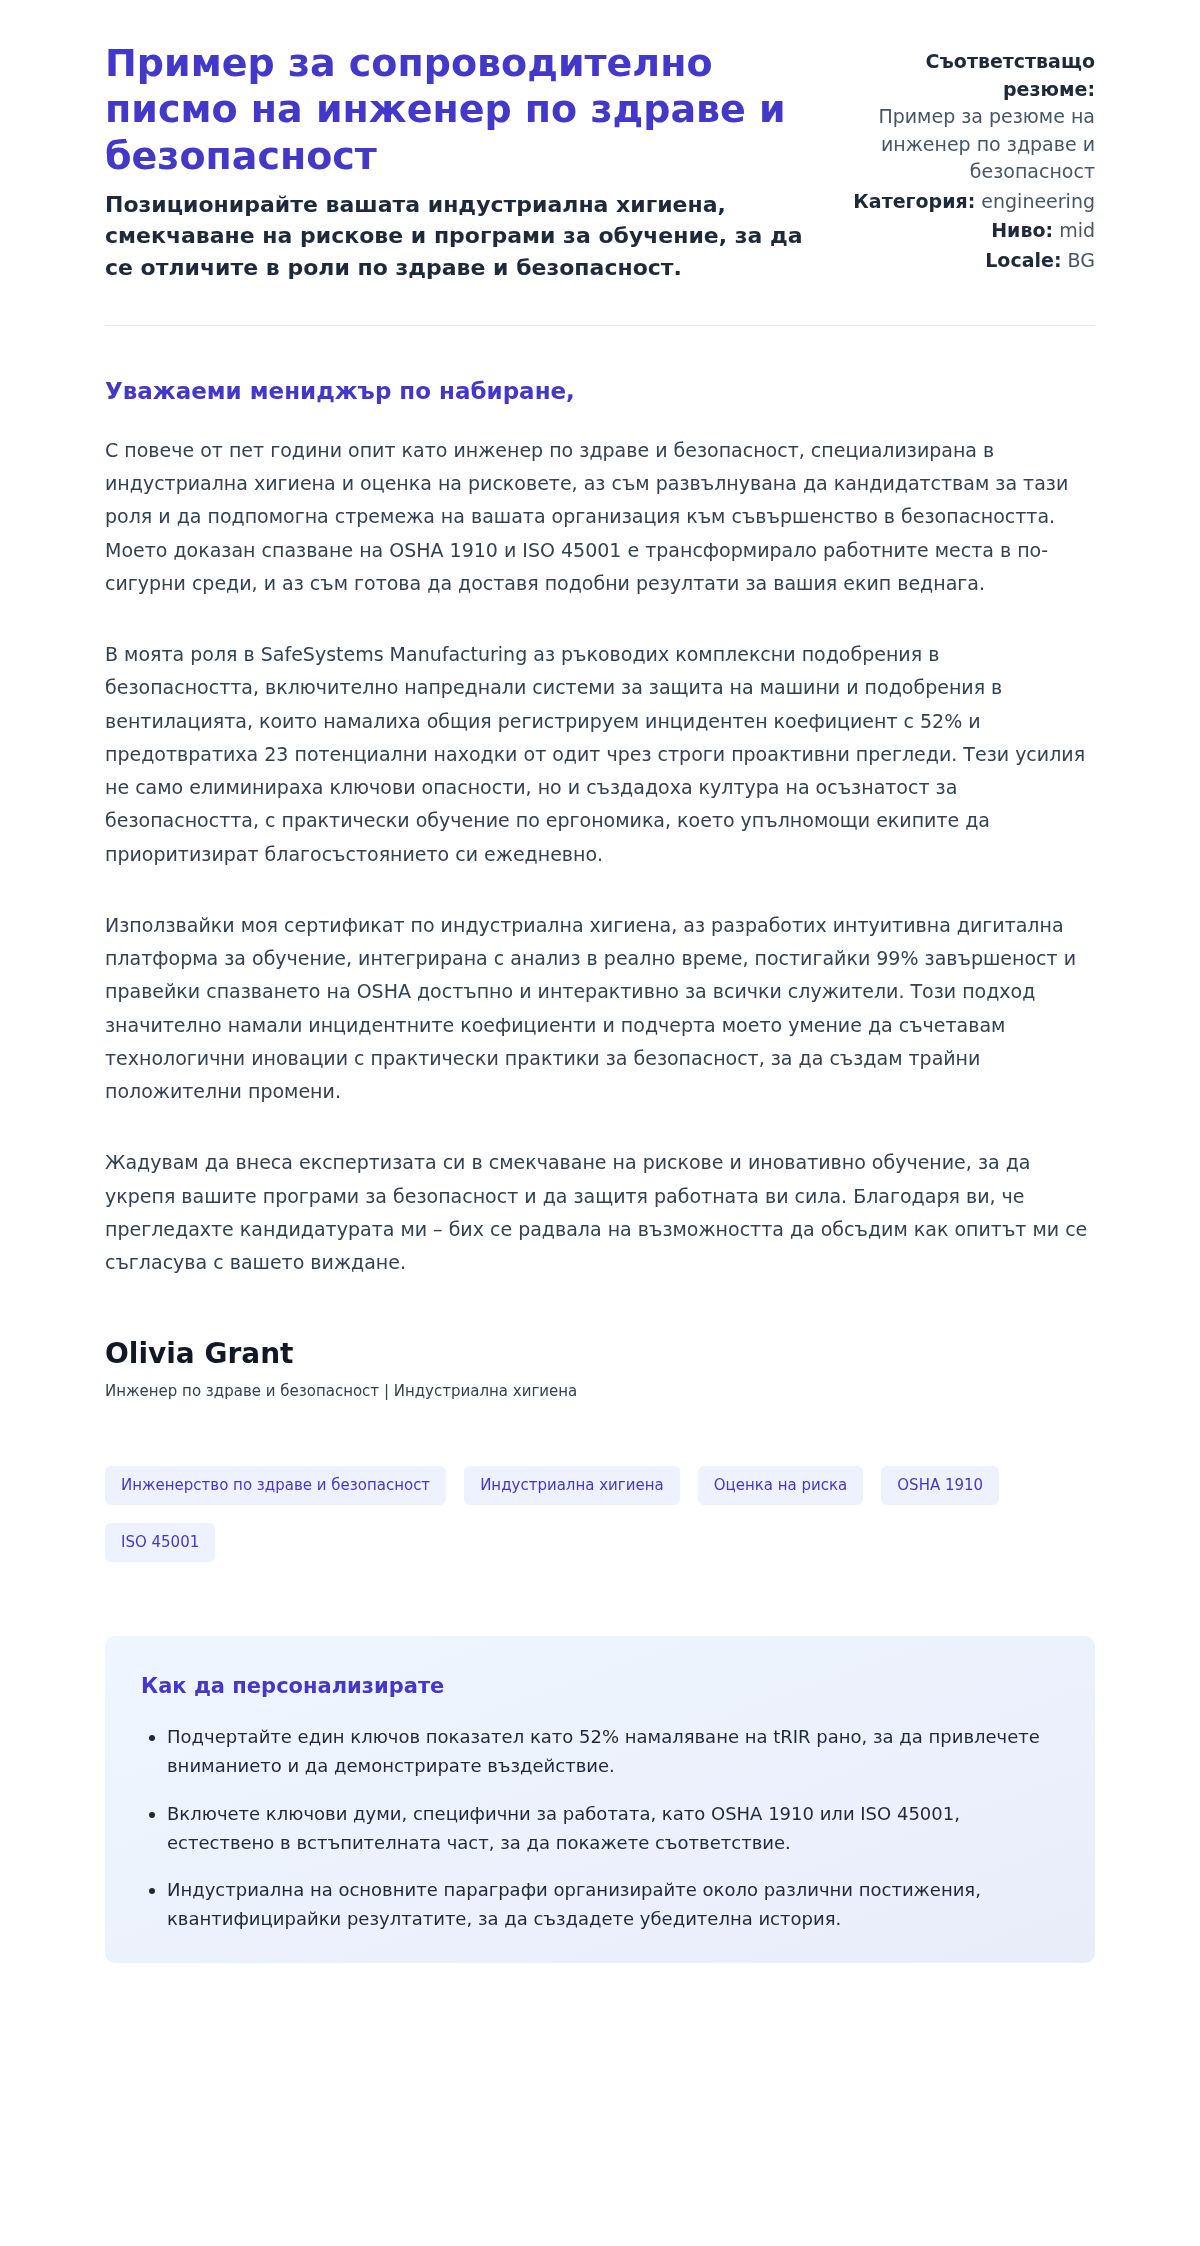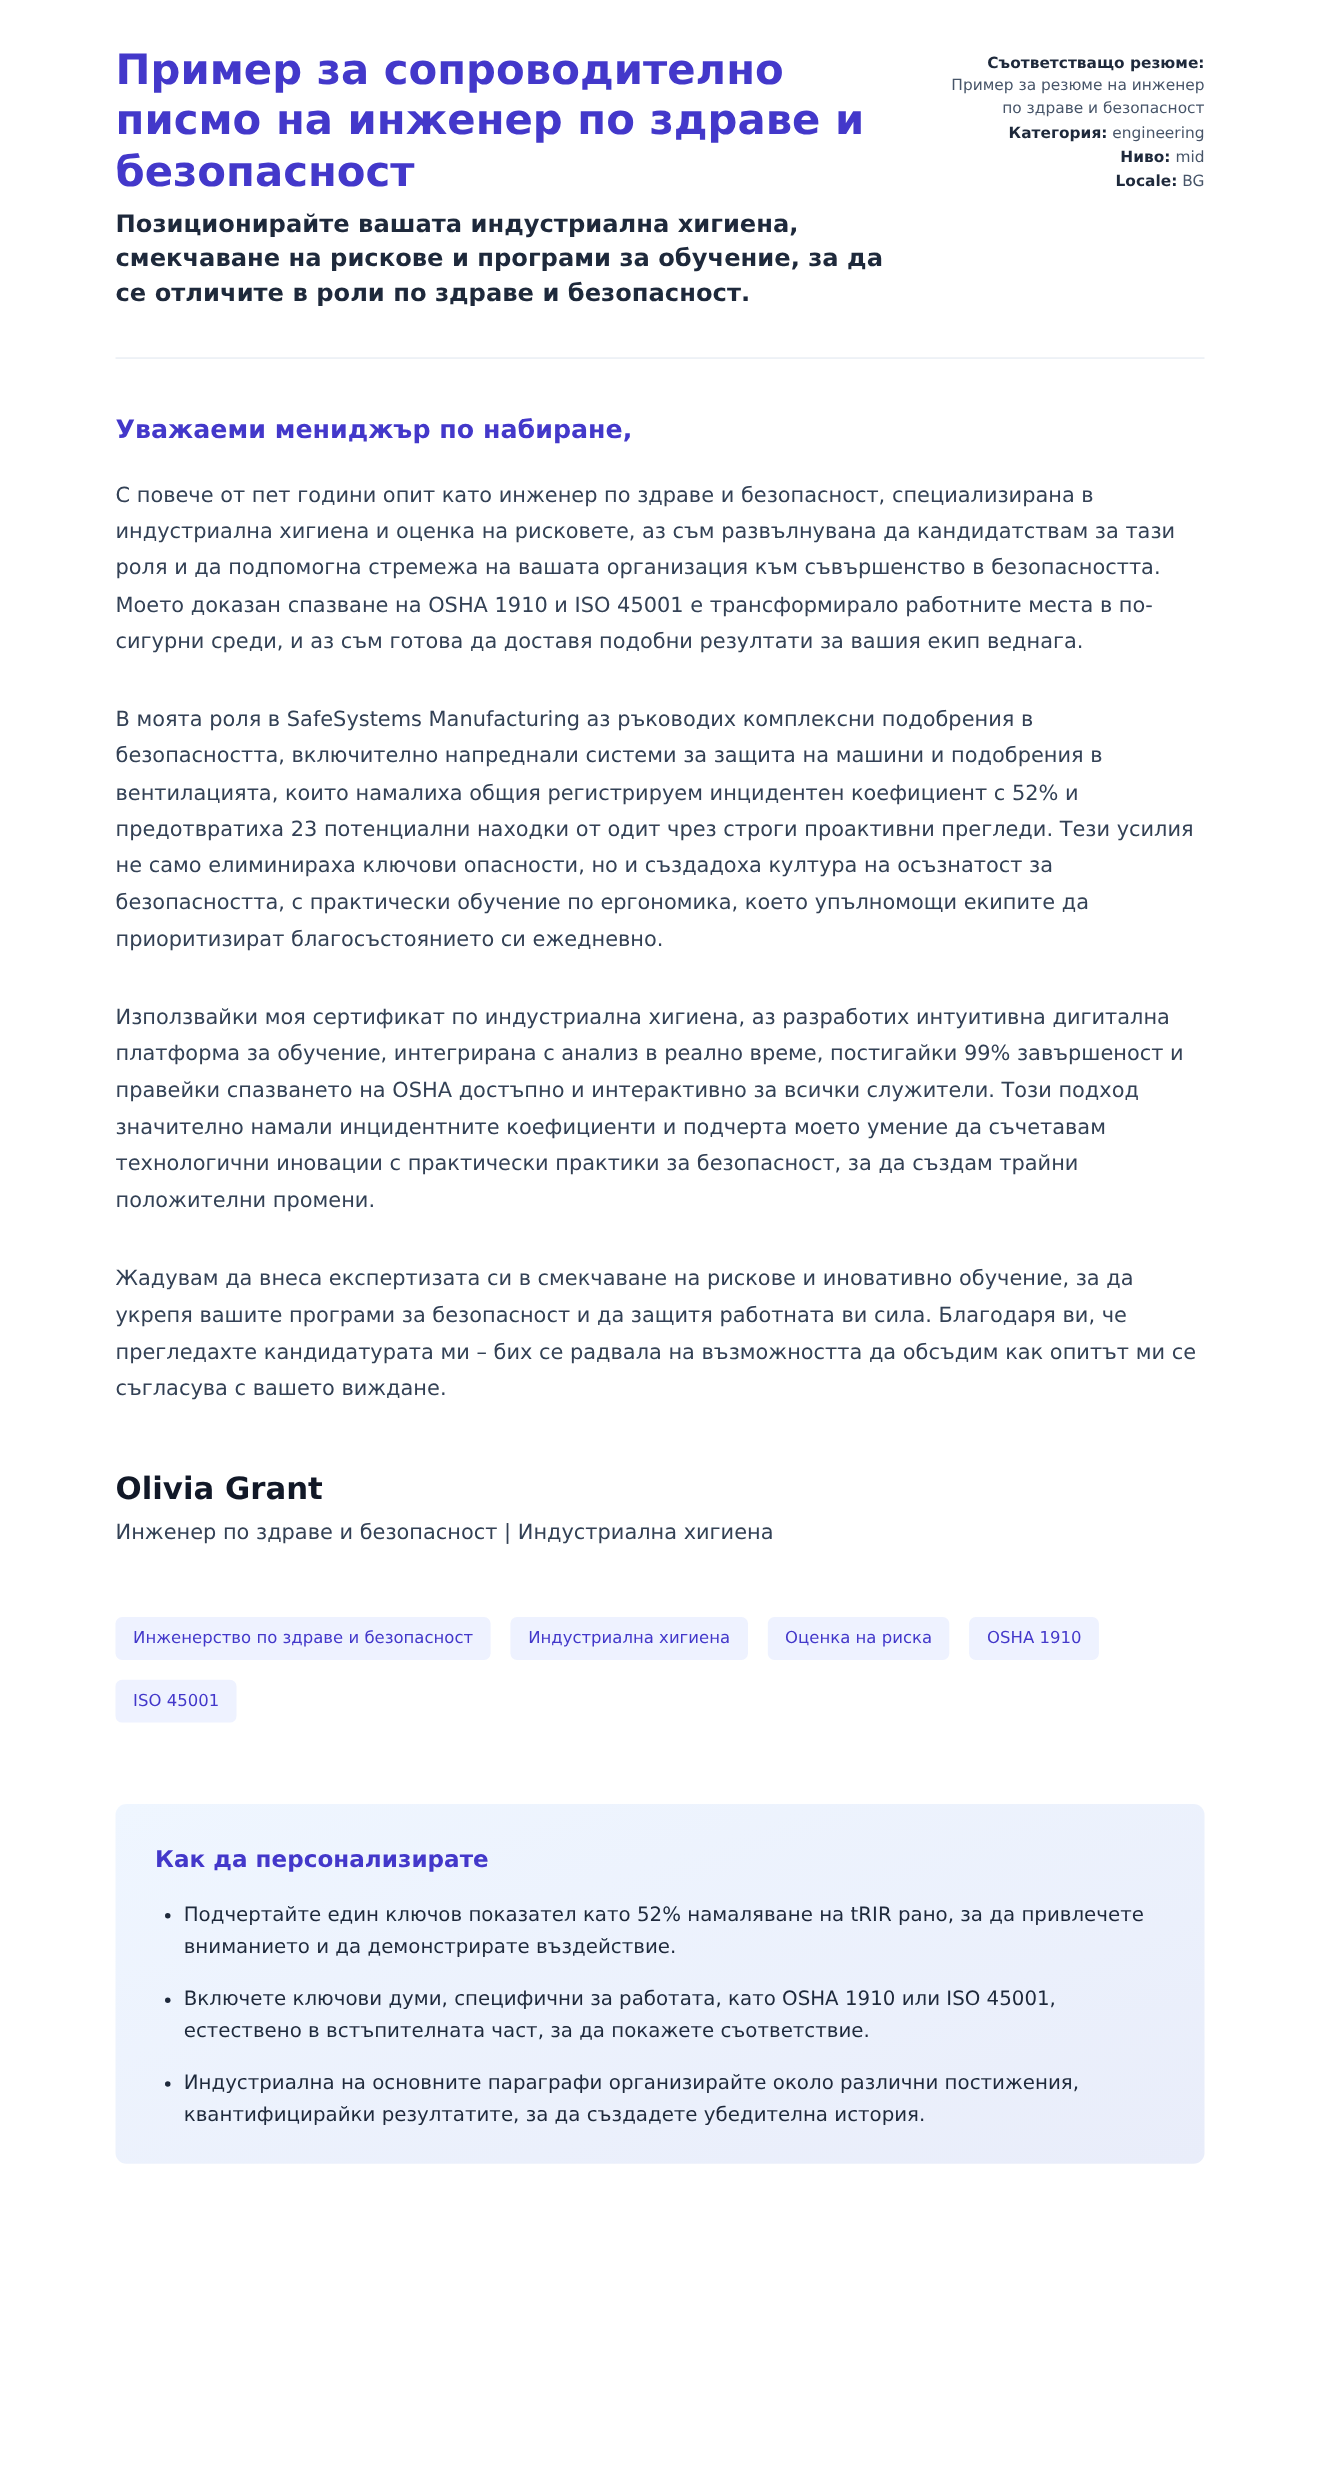--- a/index.html
+++ b/index.html
@@ -44,21 +44,21 @@
     margin:0;
     font-size:22px;
     line-height:1.42;
     font-weight:700;
     color:var(--heading);
   }
   .meta{
     width:245px;
     flex-shrink:0;
     text-align:right;
-    font-size:14px;
+    font-size:19px;
     line-height:1.45;
     color:#475569;
     padding-top:8px;
   }
   .meta-row{margin-bottom:2px;}
   .meta-label{font-weight:700;color:var(--heading);}
   .divider{
     border:none;
     border-top:1px solid var(--divider);
     margin:42px 0 0 0;
@@ -79,21 +79,21 @@
   }
   .signature{margin-top:58px;}
   .signature-name{
     margin:0 0 12px 0;
     font-size:28px;
     font-weight:700;
     color:#111827;
   }
   .signature-role{
     margin:0;
-    font-size:19px;
+    font-size:15px;
     color:var(--body-text);
   }
   
   .tags{
     margin-top:66px;
     display:flex;
     flex-wrap:wrap;
     gap:18px;
   }
   .tag{

